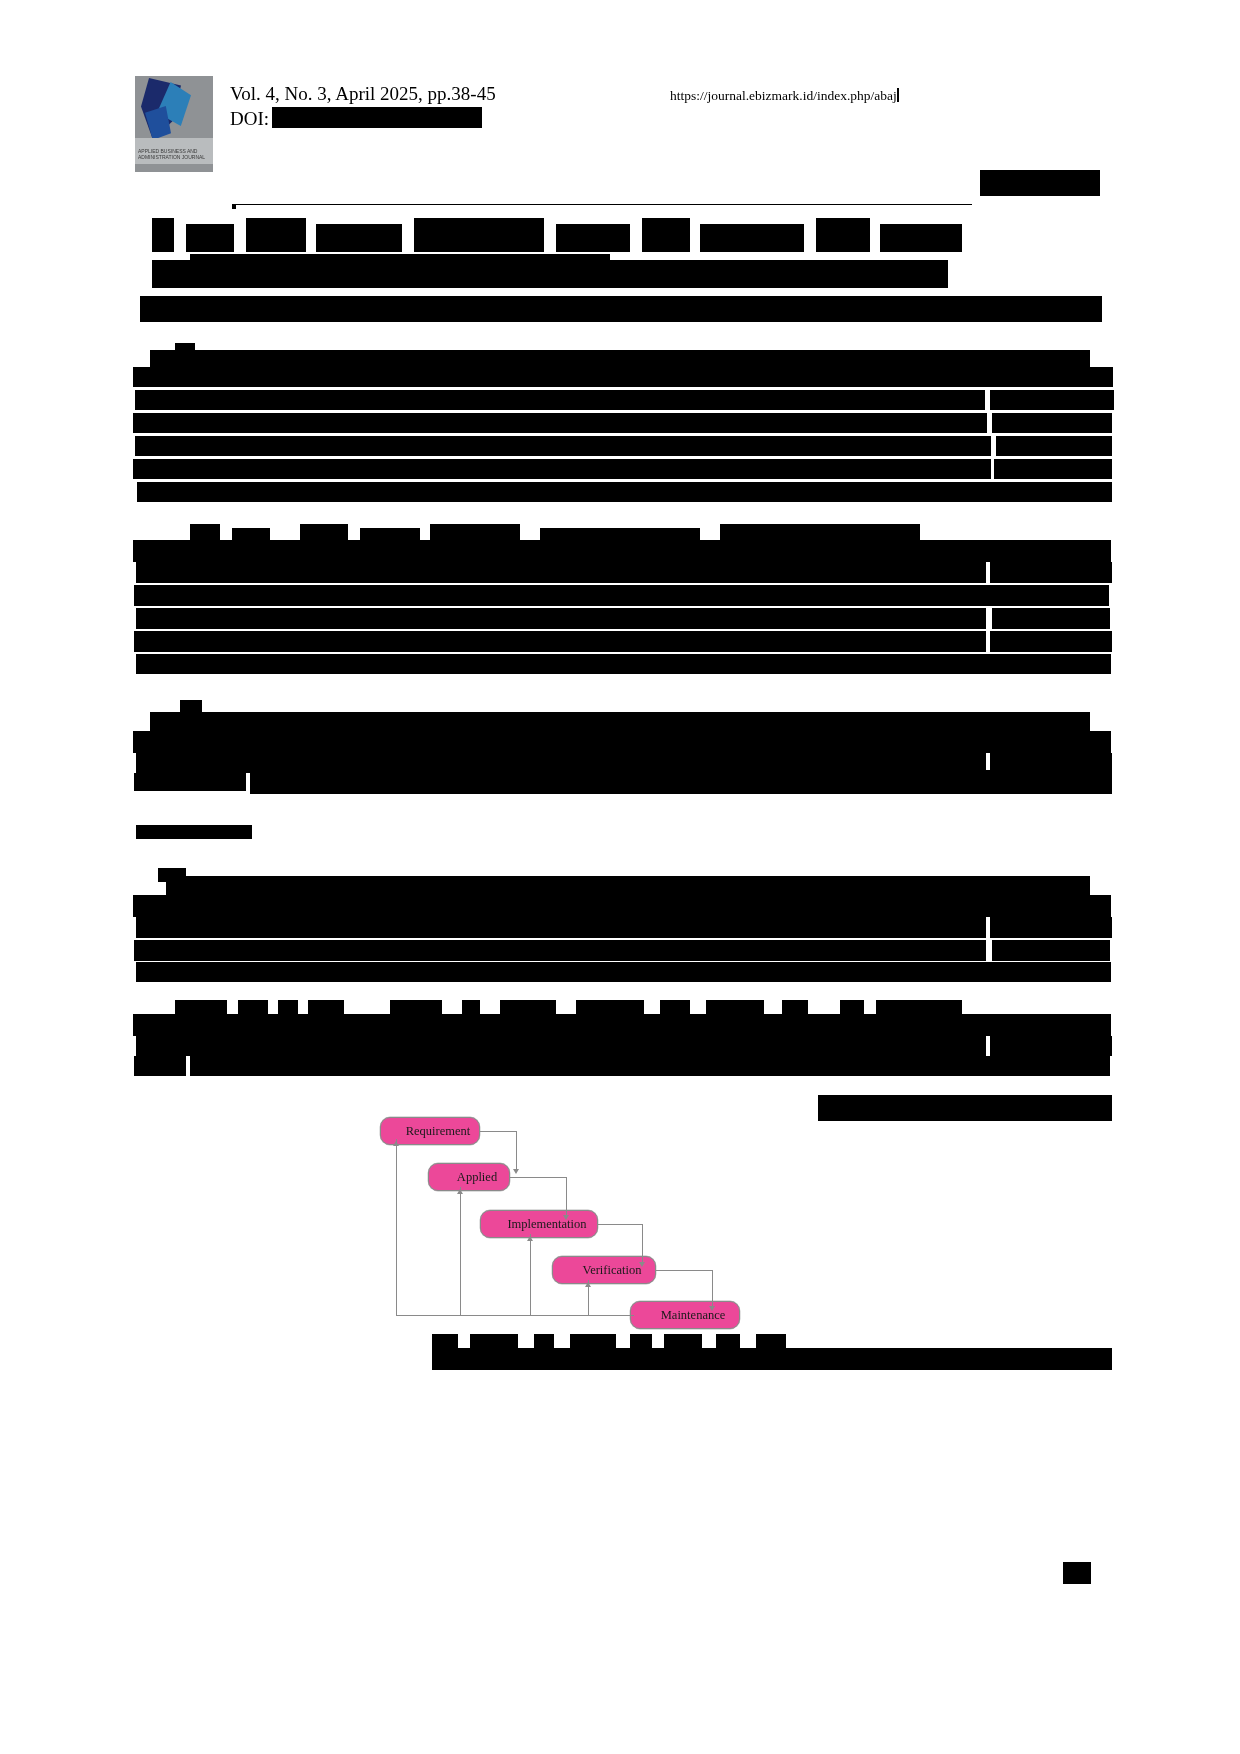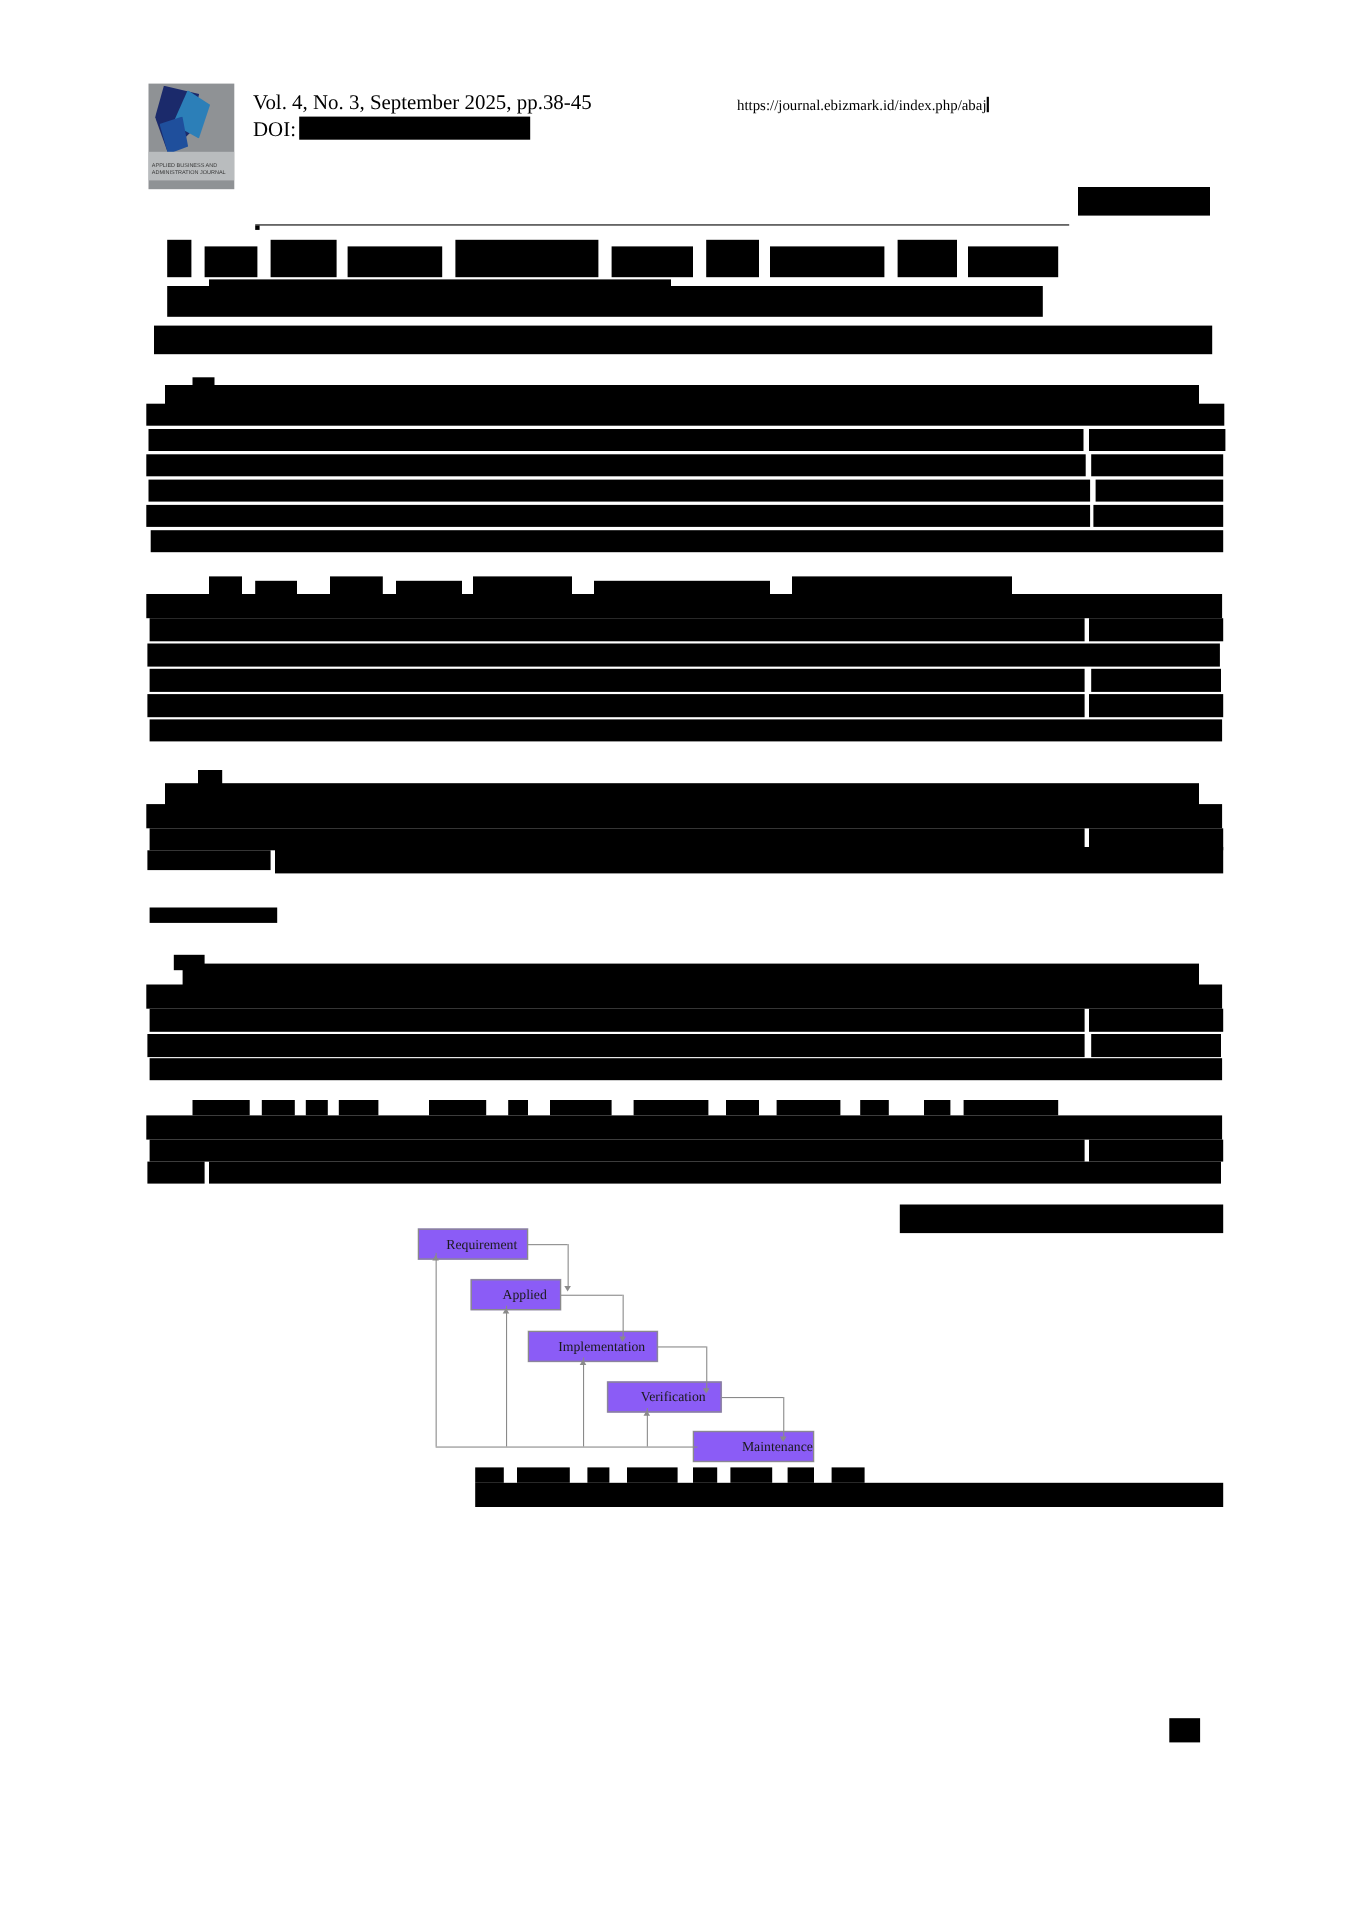--- a/index.html
+++ b/index.html
@@ -152,23 +152,23 @@
   
   .figure {
     position: absolute;
     left: 380px;
     top: 1105px;
     width: 400px;
     height: 220px;
   }
   .wf-box {
     position: absolute;
-    background: #8b5cf6;
+    background: #ec4899;
     border: 1px solid #8a8a8a;
-    border-radius: 0;
+    border-radius: 10px;
     font-family: "Liberation Serif", serif;
     font-size: 12.5px;
     color: #1a1a1a;
     display: flex;
     align-items: center;
     justify-content: center;
     box-sizing: border-box;
     box-shadow: 0 0 0 0.4px #b9b9b9;
     padding-left: 16px;
   }
@@ -210,21 +210,21 @@
 
     <div class="logo">
       <div class="blob1"></div>
       <div class="blob2"></div>
       <div class="blob3"></div>
       <div class="band"></div>
       <div class="bandtext">APPLIED BUSINESS AND ADMINISTRATION JOURNAL</div>
     </div>
 
     <div class="header-text">
-      <div class="journal-line">Vol. 4, No. 3, September 2025, pp.38-45</div>
+      <div class="journal-line">Vol. 4, No. 3, April 2025, pp.38-45</div>
       <div class="doi-line">
         <span>DOI:</span><span class="doi-redact"></span>
       </div>
     </div>
   </div>
 
   <div class="journal-url">
     <span>https://journal.ebizmark.id/index.php/abaj</span><span class="url-caret"></span>
   </div>
 
@@ -328,21 +328,21 @@
     </div>
 
     <div class="wf-box" style="left:100px; top:105px; width:118px; height:28px;">
       <span>Implementation</span>
     </div>
 
     <div class="wf-box" style="left:172px; top:151px; width:104px; height:28px;">
       <span>Verification</span>
     </div>
 
-    <div class="wf-box" style="left:250px; top:196px; width:110px; height:28px;justify-content:flex-end;">
+    <div class="wf-box" style="left:250px; top:196px; width:110px; height:28px;">
       <span>Maintenance</span>
     </div>
 
     <div class="wf-line" style="left:100px; top:26px; width:36px; height:1px;"></div>
     <div class="wf-line" style="left:136px; top:26px; width:1px; height:40px;"></div>
     <div class="wf-arrow-down" style="left:133px; top:64px;"></div>
 
     <div class="wf-line" style="left:130px; top:72px; width:56px; height:1px;"></div>
     <div class="wf-line" style="left:186px; top:72px; width:1px; height:40px;"></div>
     <div class="wf-arrow-down" style="left:183px; top:110px;"></div>

